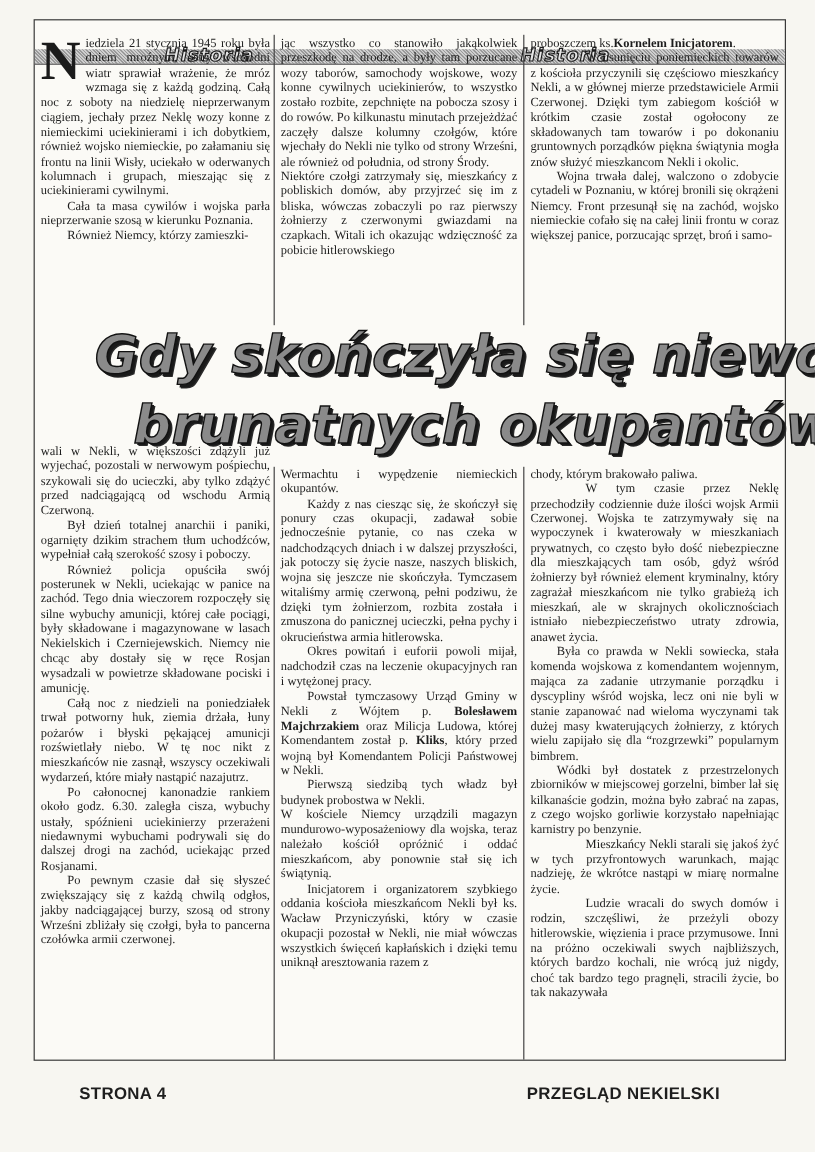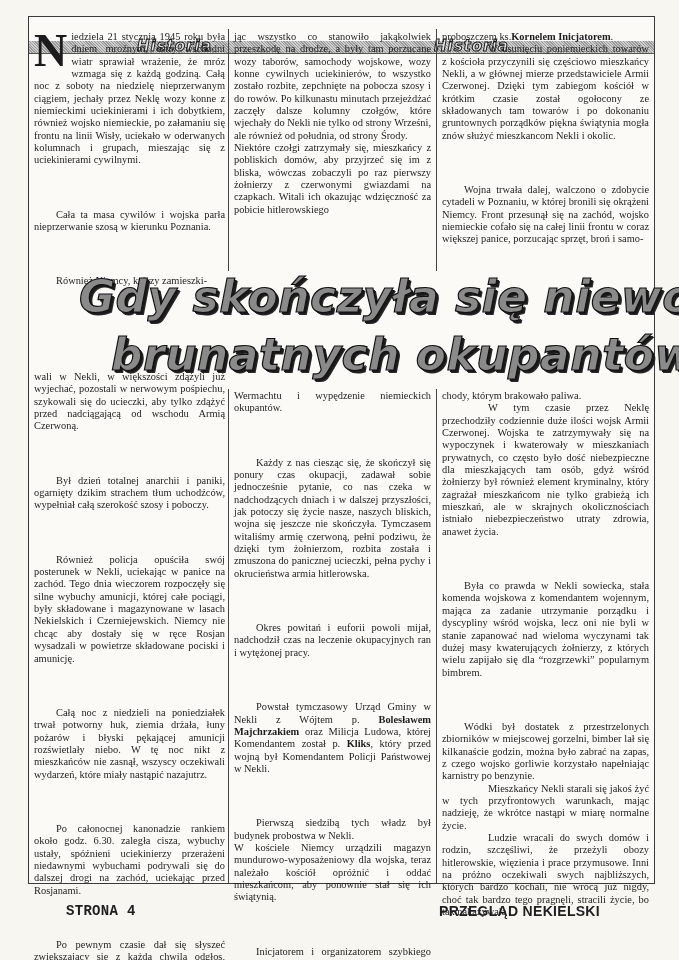--- a/index.html
+++ b/index.html
@@ -33,21 +33,21 @@
   .banner-label.l { left: 108px; }
   .banner-label.r { left: 405px; }
 
   .col {
     position: absolute;
     font-size: 10.4px; line-height: 12.35px;
     text-align: justify;
     box-sizing: border-box;
   }
   .col p { margin: 0; }
-  .col p.ind { text-indent: 22px; margin-top: 42px; }
+  .col p.ind { text-indent: 22px; }
   .col p.ind2 { text-indent: 46px; }
   .col b { font-weight: bold; }
   .divider-v {
     position: absolute; width: 1px; background: #444;
   }
   .c1top { left: 5px; top: 14px; width: 191px; }
   .c2top { left: 205px; top: 14px; width: 197px; }
   .c3top { left: 413px; top: 14px; width: 207px; }
   .c1bot { left: 5px; top: 354px; width: 191px; }
   .c2bot { left: 205px; top: 373px; width: 197px; }
@@ -67,21 +67,21 @@
     letter-spacing: 0.5px;
   }
   .headline .l1 { position: absolute; left: 50px; top: 0; font-size: 44px; line-height: 52px; white-space: nowrap; }
   .headline .l2 { position: absolute; left: 82px; top: 58px; font-size: 44px; line-height: 52px; white-space: nowrap; }
 
   .footer-left, .footer-right {
     position: absolute; top: 903px;
     font-family: "Liberation Sans", sans-serif; font-weight: bold; font-size: 14px;
     color: #1e1e1e; letter-spacing: 0.3px;
   }
-  .footer-left { left: 66px; font-family: Liberation Mono, monospace; }
+  .footer-left { left: 66px; }
   .footer-right { left: 439px; }
 </style>
 </head>
 <body>
 
 <div class="page">
   <div class="banner">
     <span class="banner-label l">Historia</span>
     <span class="banner-label r">Historia</span>
   </div>

